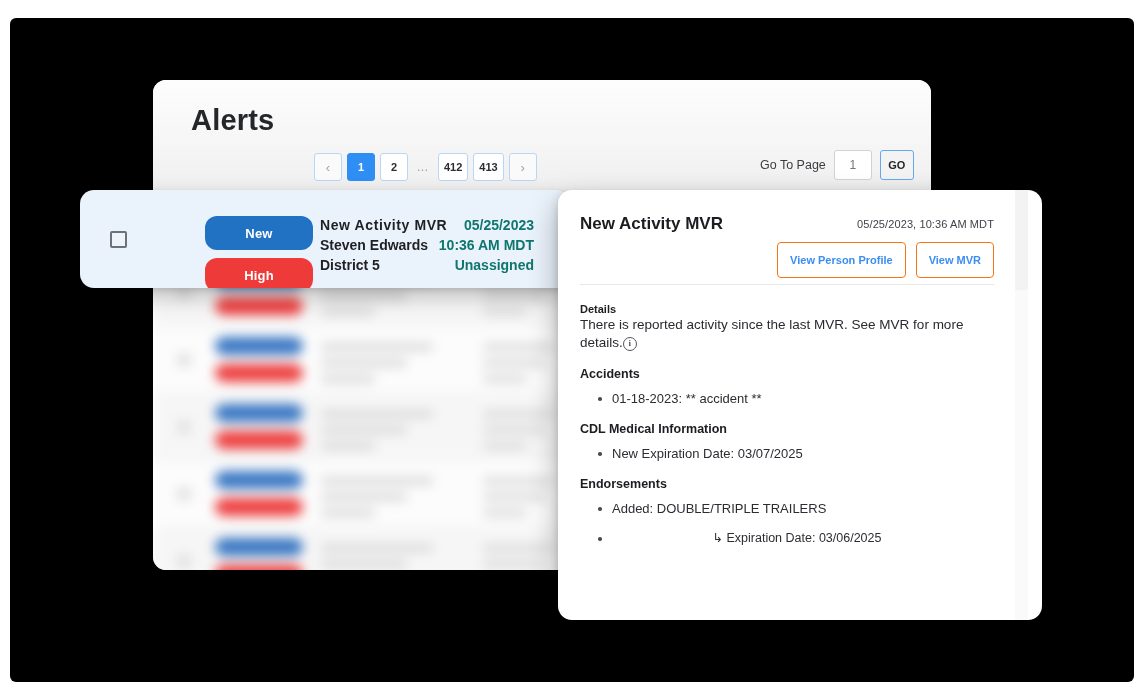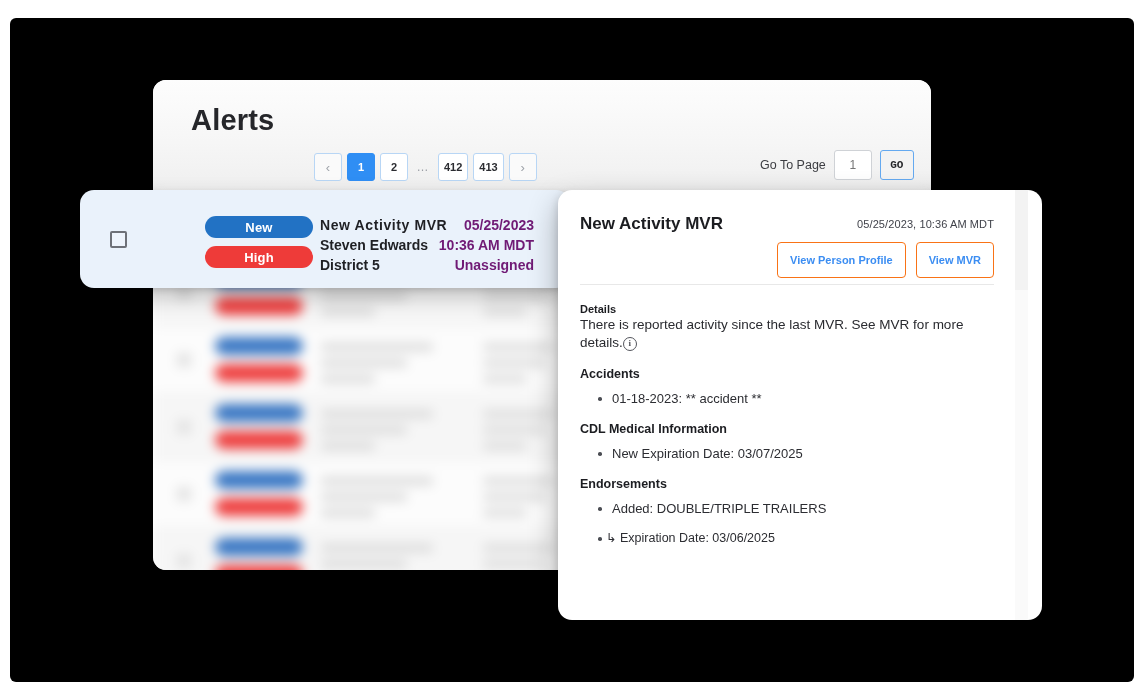--- a/index.html
+++ b/index.html
@@ -131,21 +131,21 @@
     width: 34px;
     height: 30px;
     box-sizing: border-box;
     border: 1px solid #64a9f0;
     border-radius: 3px;
     background: #f3f3f3;
     font-size: 11px;
     font-weight: bold;
     color: #25262a;
     cursor: pointer;
-    font-family: Liberation Mono, monospace;
+    font-family: Liberation Sans, sans-serif;
   }
 
   
   #app-body {
     position: absolute;
     left: 0;
     top: 113px;
     right: 0;
     bottom: 0;
     background: #fbfbfb;
@@ -208,21 +208,21 @@
     background: #eef4fc;
     cursor: pointer;
   }
   #alert-badges {
     position: absolute;
     left: 125px;
     top: 26px;
   }
   .badge {
     width: 108px;
-    height: 22px;
+    height: 34px;
     border-radius: 12px;
     display: flex;
     align-items: center;
     justify-content: center;
     font-size: 13px;
     font-weight: bold;
     color: #ffffff;
     letter-spacing: 0.2px;
   }
   .badge-new { background: #2272c4; margin-bottom: 8px; }
@@ -238,21 +238,21 @@
     line-height: 20px;
   }
   #alert-main .l1 { letter-spacing: 0.6px; }
   #alert-meta {
     position: absolute;
     right: 36px;
     top: 25px;
     text-align: right;
     font-size: 14px;
     font-weight: bold;
-    color: #701a75;
+    color: #0f766e;
     line-height: 20px;
   }
 
   
   #detail-panel {
     position: absolute;
     left: 548px;
     top: 172px;
     width: 484px;
     height: 430px;
@@ -394,20 +394,21 @@
     height: 3.5px;
     border-radius: 50%;
     background: #4b4d53;
   }
   .sub-line {
     display: block;
     font-size: 12.5px;
     color: #2c2d32;
     margin-top: 7px;
     margin-left: -6px;
+    text-align: center;
   }
 </style>
 </head>
 <body>
 
 <div id="stage">
 
   <div id="app-window">
 
     <div id="app-header">

